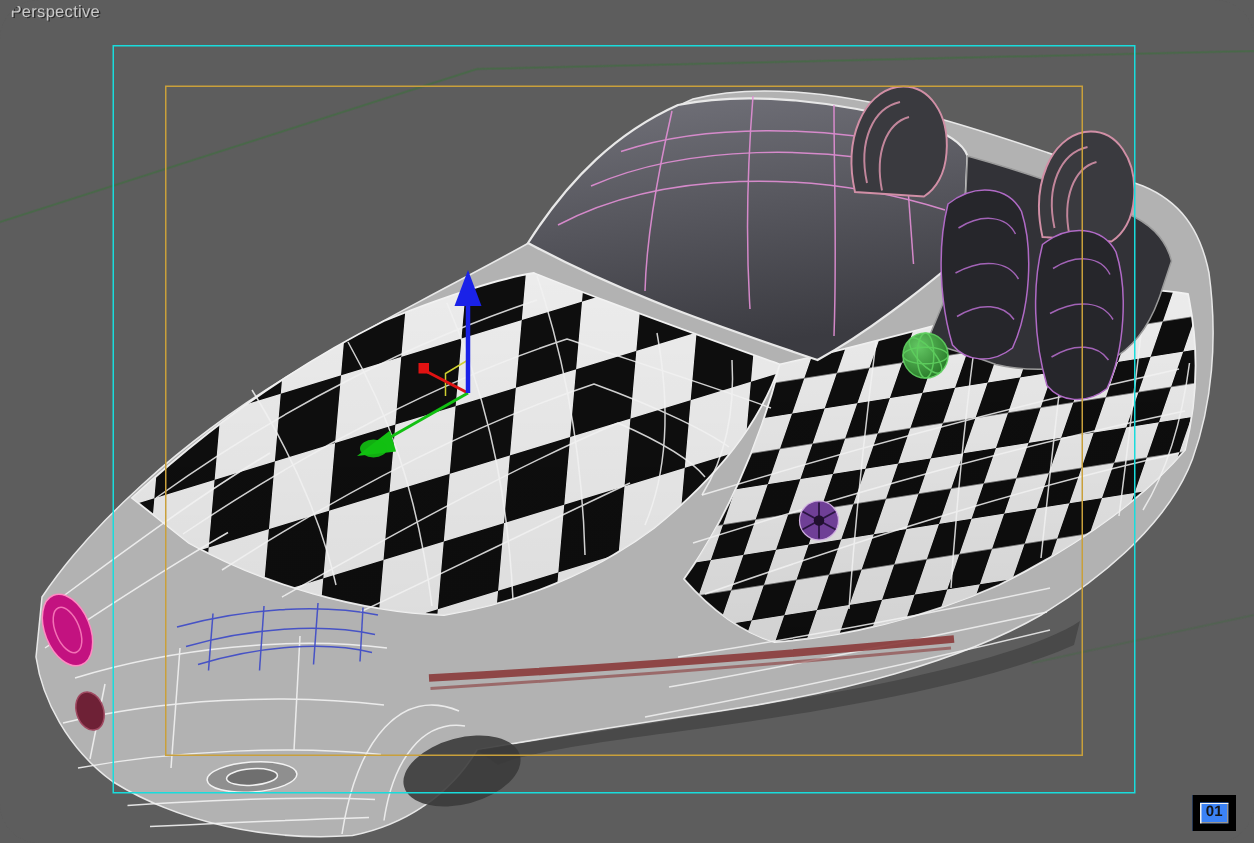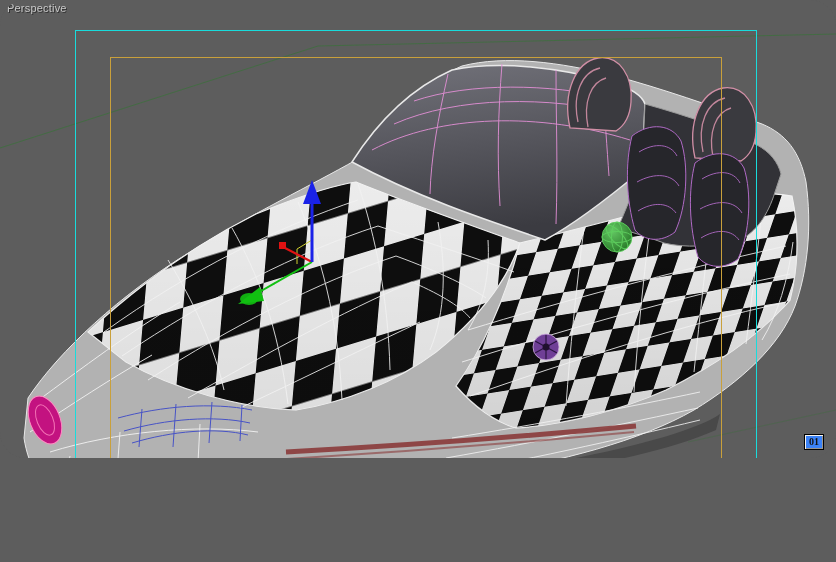--- a/index.html
+++ b/index.html
@@ -1,24 +1,24 @@
 <!DOCTYPE html>
 <html><head>
 <meta charset="utf-8">
 <style>
   html,body{margin:0;padding:0;background:#5d5d5d;width:836px;height:562px;overflow:hidden;}
-  .viewport{position:relative;width:836px;height:458px;overflow:hidden;
+  .viewport{position:relative;width:836px;height:562px;overflow:hidden;
             font-family:"Liberation Sans",sans-serif;background:#5d5d5d;border-radius:26px;}
   .viewport svg{position:absolute;left:0;top:0;display:block;}
   .vp-label{position:absolute;top:2px;left:7px;font-size:11px;color:#c8c8c8;
             text-shadow:1px 1px 0 #2e2e2e;user-select:none;letter-spacing:.2px;}
   .frame-badge{position:absolute;right:12px;bottom:8px;background:#3b82f6;
-            border:1px solid #000000;color:#141414;font-size:10px;font-weight:bold;
+            border:5px solid #000000;color:#141414;font-size:10px;font-weight:bold;
             padding:1px 4px;line-height:12px;
-            box-shadow:inset 1px 1px 0 #f5f3ef, inset -1px -1px 0 #9a968e;font-family:Liberation Serif, serif;}
+            box-shadow:inset 1px 1px 0 #f5f3ef, inset -1px -1px 0 #9a968e;}
 </style>
 </head>
 <body>
 
 <div class="viewport">
 <svg width="836" height="562" viewBox="0 0 836 562">
   <defs>
     <pattern id="checkBig" width="84" height="84" patternUnits="userSpaceOnUse" patternTransform="translate(14,8) rotate(-17) skewX(-22)">
       <rect width="84" height="84" fill="#ececec"></rect>
       <rect width="42" height="42" fill="#0e0e0e"></rect>

